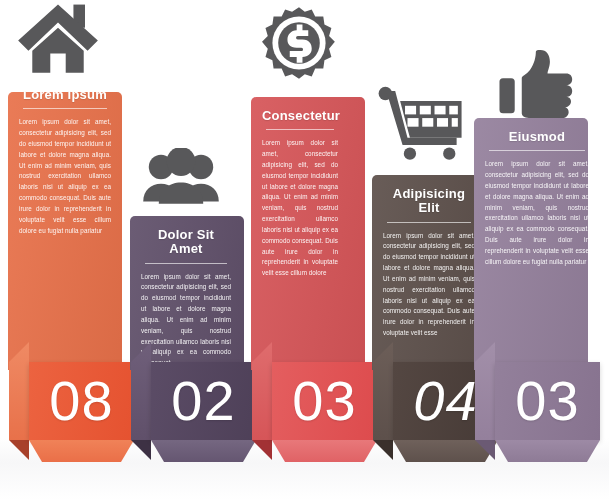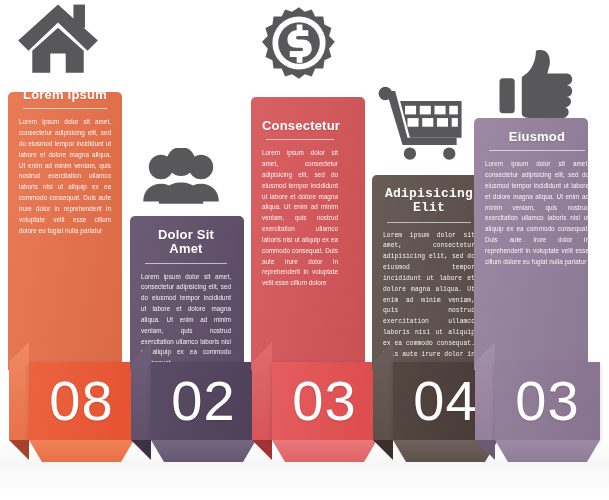--- a/index.html
+++ b/index.html
@@ -117,21 +117,21 @@
       <path d="M32 1 37 5 43 3 46 9 53 9 54 16 60 19 58 26 63 31 58 37 60 44 54 47 53 54 46 54 43 61 37 59 32 63 26 59 20 61 17 54 10 54 9 47 3 44 5 37 0 31 5 26 3 19 9 16 10 9 17 9 20 3 26 5 Z"></path>
       <circle cx="32" cy="32" r="23" fill="#ffffff"></circle>
       <circle cx="32" cy="32" r="18"></circle>
       <path d="M30 16h5v5h5v5h-9c-2 0-2 3 0 3h4c6 0 8 4 8 8s-3 7-8 7v5h-5v-5h-6v-5h10c2 0 2-3 0-3h-4c-6 0-8-3-8-7s3-8 8-8z" fill="#ffffff"></path>
     </svg>
   </div>
 
   <div class="col" style="left:251px;top:97px;width:114px;height:273px;background:#d65558;">
     <div class="col-shade"></div>
   </div>
-  <div class="card" style="left:251px;top:107px;width:98px;">
+  <div class="card" style="left:251px;top:97px;width:98px;">
     <h3>Consectetur</h3>
     <div class="rule"></div>
     <p>Lorem ipsum dolor sit amet, consectetur adipisicing elit, sed do eiusmod tempor incididunt ut labore et dolore magna aliqua. Ut enim ad minim veniam, quis nostrud exercitation ullamco laboris nisi ut aliquip ex ea commodo consequat. Duis aute irure dolor in reprehenderit in voluptate velit esse cillum dolore</p>
   </div>
 
   <div class="ribbon" style="left:272px;top:362px;width:105px;">
     <div class="rb-wing-l" style="background:linear-gradient(180deg,#df6c6d,#d65558);"></div>
     <div class="rb-notch-l" style="background:#a23134;"></div>
     <div class="rb-face" style="background:linear-gradient(100deg,#e45e5f,#dd4b4d);">03</div>
     <div class="rb-fold" style="background:linear-gradient(180deg,#e8787a,#e06265);"></div>
@@ -153,30 +153,30 @@
         <rect x="60" y="26" width="5" height="7"></rect>
       </g>
       <circle cx="26" cy="55" r="5"></circle>
       <circle cx="58" cy="55" r="5"></circle>
     </svg>
   </div>
 
   <div class="col" style="left:372px;top:175px;width:114px;height:195px;background:#5d504b;">
     <div class="col-shade"></div>
   </div>
-  <div class="card" style="left:372px;top:175px;width:114px;font-family:Liberation Mono, monospace;">
+  <div class="card" style="left:372px;top:175px;width:114px;">
     <h3>Adipisicing Elit</h3>
     <div class="rule"></div>
     <p>Lorem ipsum dolor sit amet, consectetur adipisicing elit, sed do eiusmod tempor incididunt ut labore et dolore magna aliqua. Ut enim ad minim veniam, quis nostrud exercitation ullamco laboris nisi ut aliquip ex ea commodo consequat. Duis aute irure dolor in reprehenderit in voluptate velit esse</p>
   </div>
 
   <div class="ribbon" style="left:393px;top:362px;width:105px;">
     <div class="rb-wing-l" style="background:linear-gradient(180deg,#6c5e58,#5d504b);"></div>
     <div class="rb-notch-l" style="background:#3a302c;"></div>
-    <div class="rb-face" style="background:linear-gradient(100deg,#544742,#463a36);">04</div>
+    <div class="rb-face" style="background:linear-gradient(100deg,#544742,#463a36);font-style:italic;">04</div>
     <div class="rb-fold" style="background:linear-gradient(180deg,#6f615b,#5e514c);"></div>
   </div>
 
   <div class="icon" style="left:498px;top:50px;width:78px;height:68px;">
     <svg viewBox="0 0 66 58" aria-hidden="true">
       <rect x="1" y="24" width="13" height="30" rx="3"></rect>
       <path d="M20 54V24c0-2 4-3 7-7 4-5 5-12 5-15 0-2 2-2 4-2 5 0 8 4 8 10 0 4-2 8-2 10h16c3 0 5 2 5 5s-2 5-5 5c3 0 5 2 5 5s-2 5-5 5c3 0 4 2 4 4s-2 5-5 5c2 0 3 2 3 4s-2 5-5 5H26c-4 0-6-2-6-4z"></path>
     </svg>
   </div>
 

